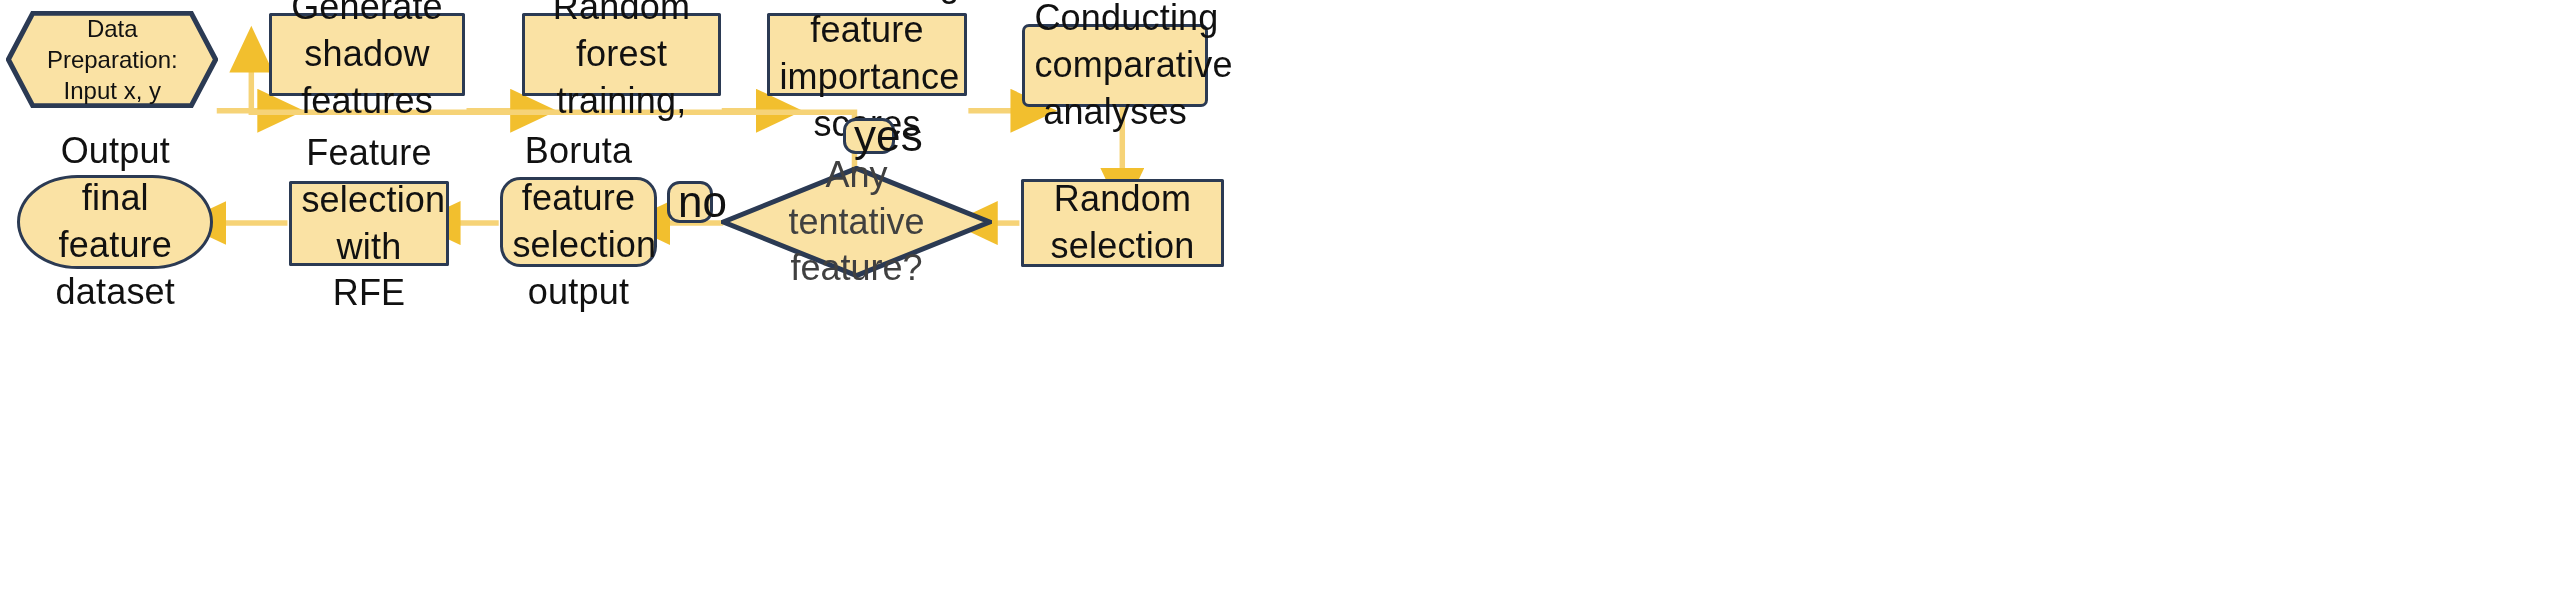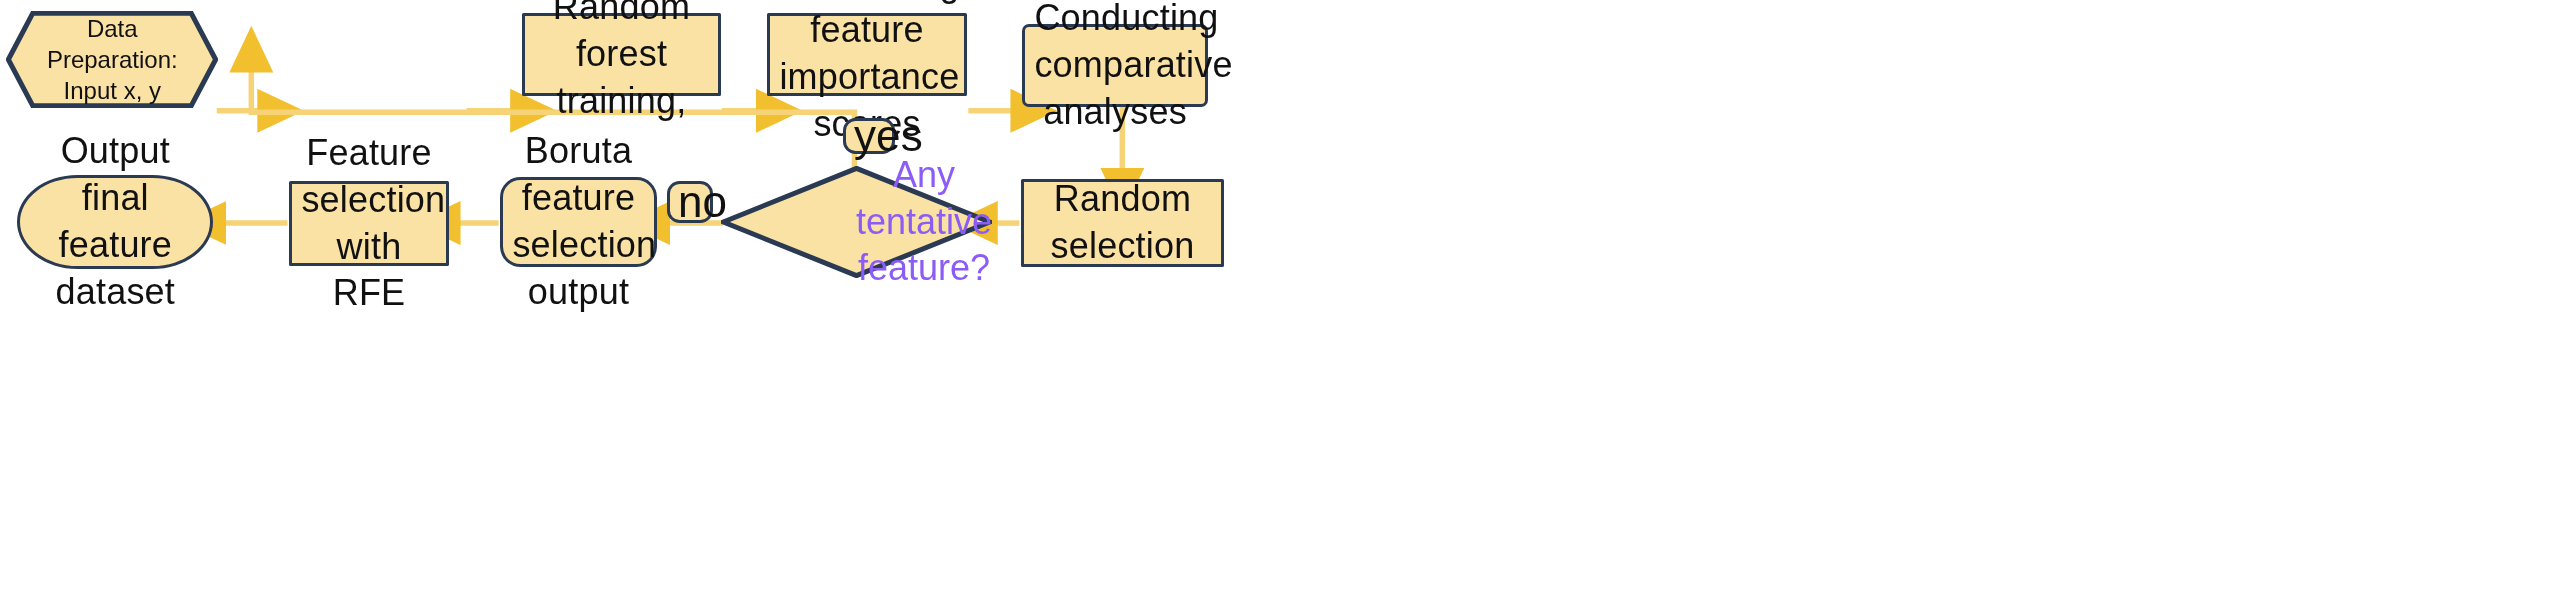--- a/index.html
+++ b/index.html
@@ -79,25 +79,25 @@
   .hex-wrap .lbl {
     position: relative;
     z-index: 2;
     white-space: pre-line;
   }
   
   .diamond-wrap {
     position: absolute;
     display: flex;
     align-items: center;
-    justify-content: flex-end;
+    justify-content: center;
     text-align: center;
     font-size: 36px;
     line-height: 1.30;
-    color: #8b5cf6;
+    color: #404040;
   }
   .diamond-wrap svg.shape {
     position: absolute;
     left: 0; top: 0;
     width: 100%; height: 100%;
   }
   .diamond-wrap .lbl {
     position: relative;
     z-index: 2;
     white-space: pre-line;
@@ -157,20 +157,24 @@
 
   <div class="hex-wrap" style="left:6.3px; top:11px; width:212px; height:97px;">
     <svg class="shape" viewBox="0 0 270 123" preserveAspectRatio="none">
       <polygon points="34,3 236,3 267,61.5 236,120 34,120 3,61.5" fill="#fae2a4" stroke="#2b3a53" stroke-width="5" vector-effect="non-scaling-stroke"></polygon>
     </svg>
     <span class="lbl">Data
 Preparation:
 Input x, y</span>
   </div>
 
+  <div class="node rect" style="left:269px; top:12.6px; width:196px; height:83px;">
+    <span class="lbl">Generate shadow
+features</span>
+  </div>
 
   <div class="node rect" style="left:522px; top:12.6px; width:199px; height:83px;">
     <span class="lbl">Random forest
 training,</span>
   </div>
 
   <div class="node rect" style="left:767px; top:12.6px; width:200px; height:83px;">
     <span class="lbl">Calculating feature
 importance scores</span>
   </div>

